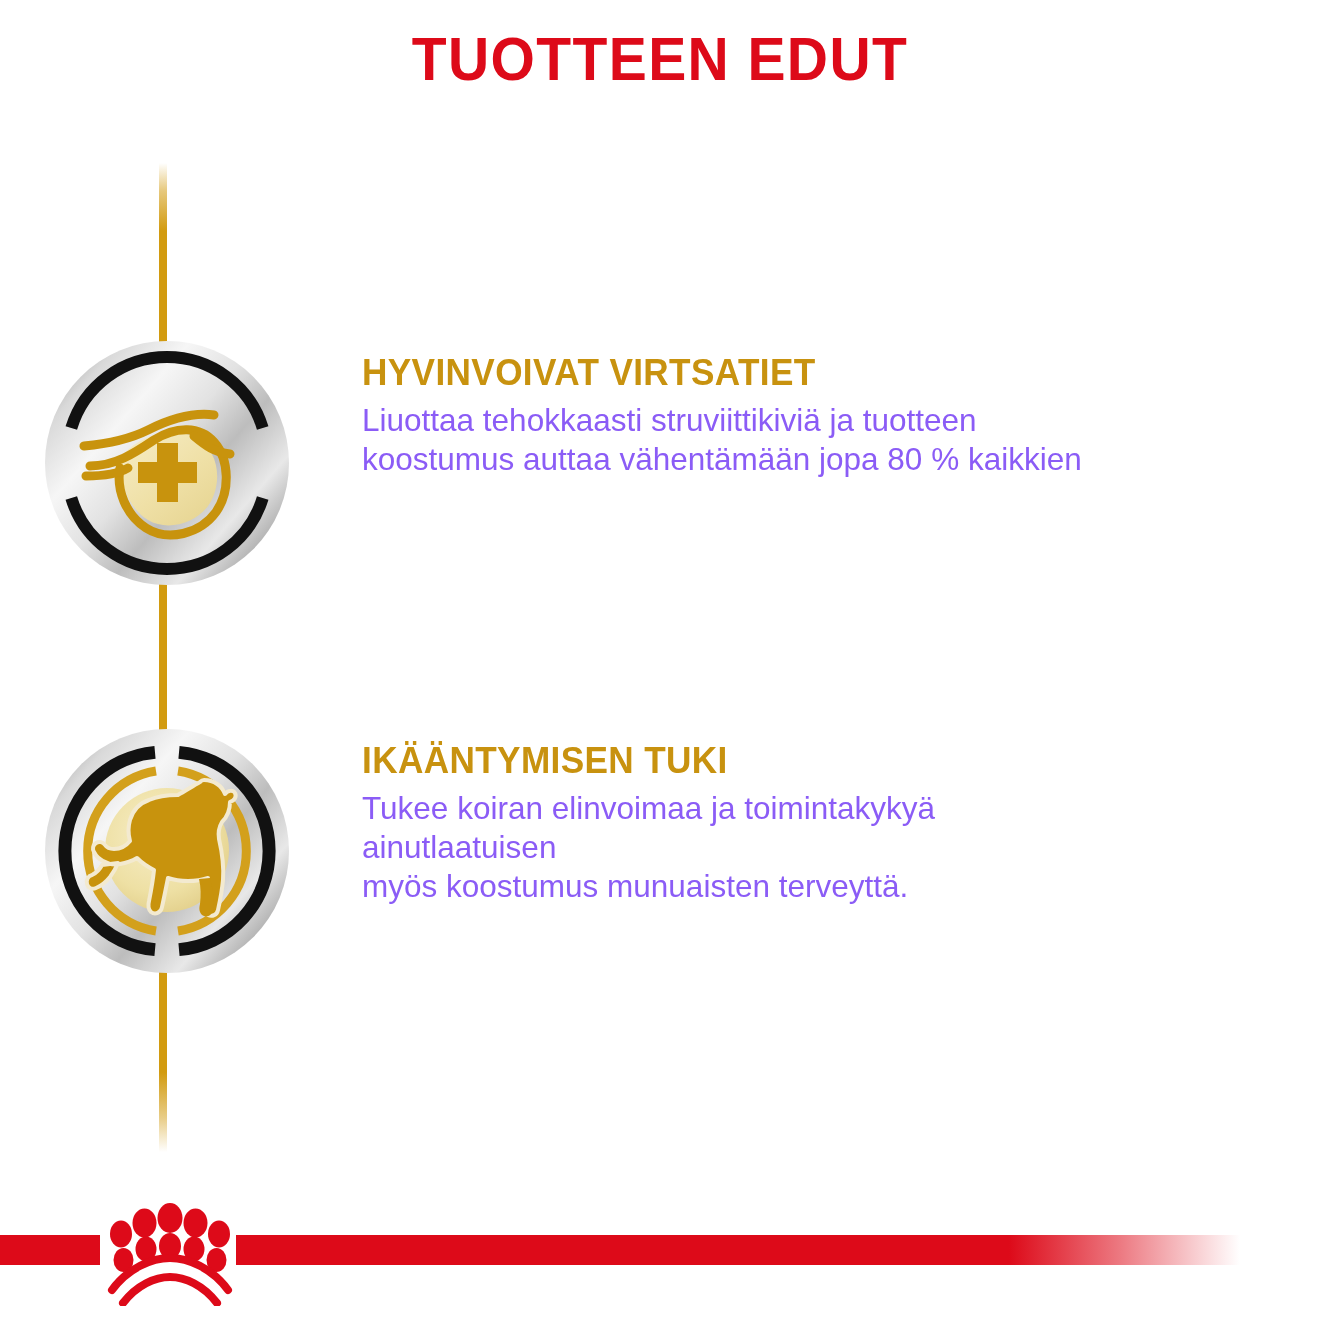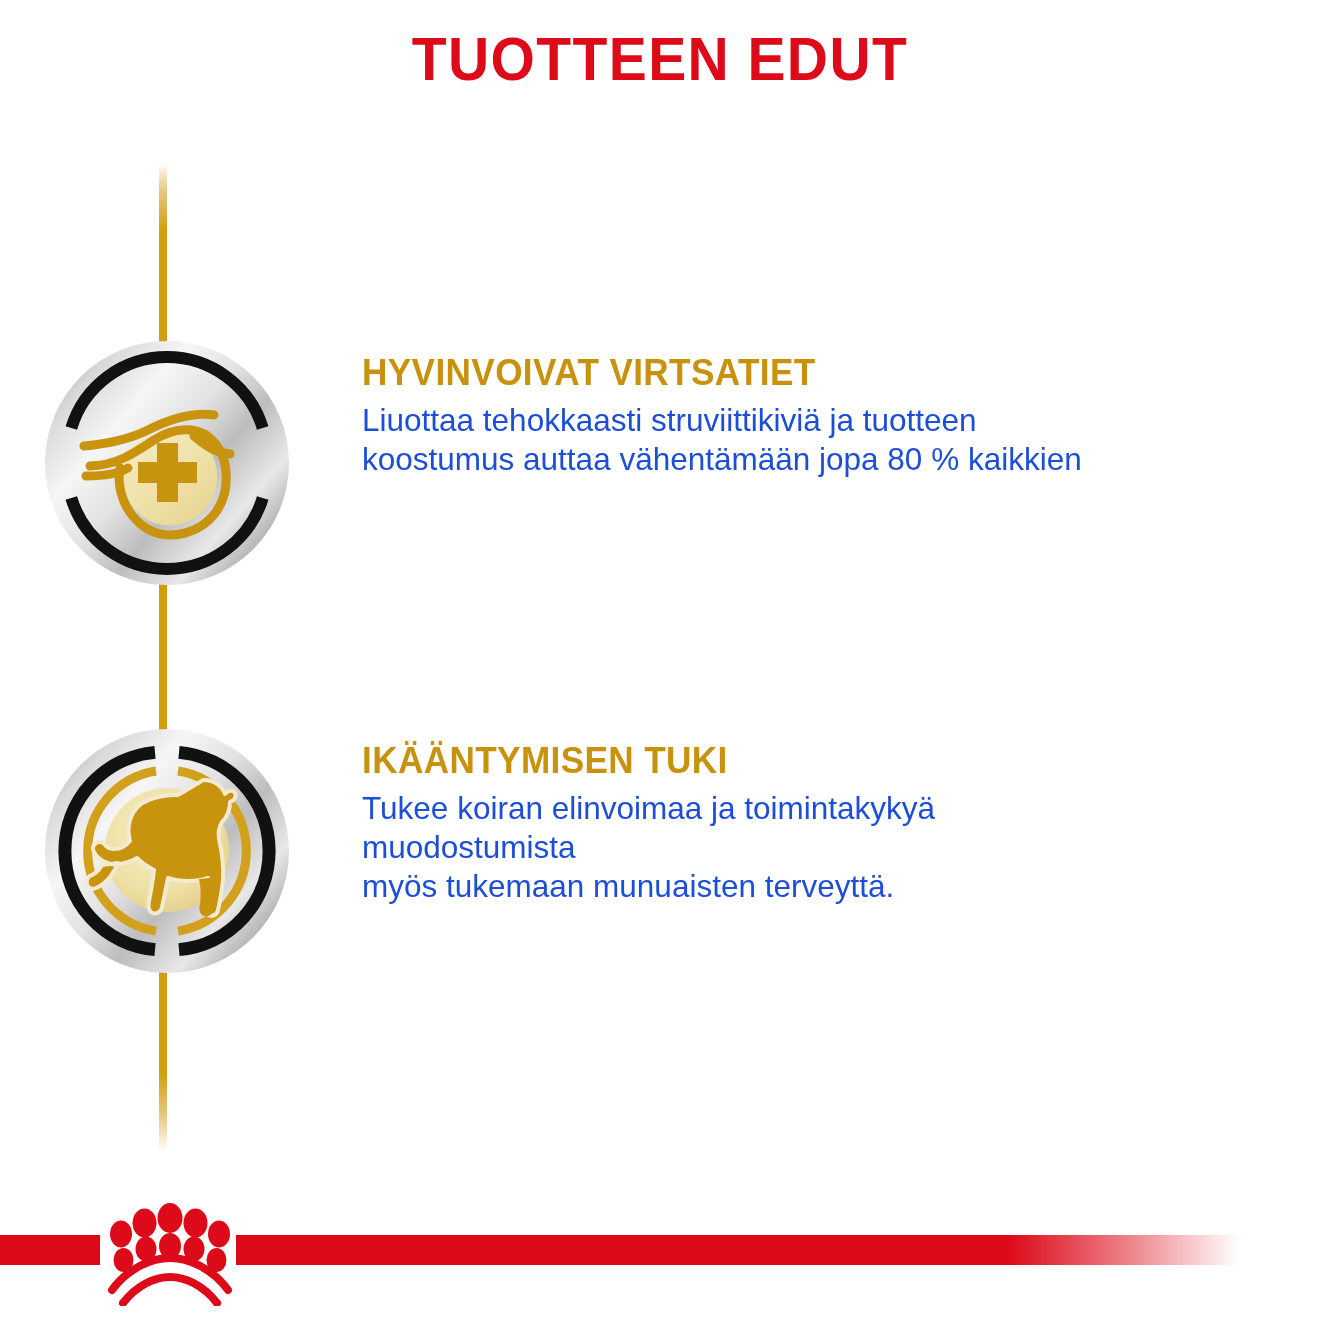--- a/index.html
+++ b/index.html
@@ -88,21 +88,21 @@
     font-weight: 700;
     font-size: 37px;
     letter-spacing: 0.4px;
     line-height: 1.08;
     transform: scaleX(0.95);
     transform-origin: 0 50%;
     white-space: nowrap;
     margin: 0 0 8px 0;
   }
   .benefit-body {
-    color: #1d4ed8;
+    color: #8b5cf6;
     font-family: "Liberation Sans", sans-serif;
     font-weight: 400;
     font-size: 31.5px;
     line-height: 1.24;
     margin: 0;
   }
   .benefit-body .ln { display: block; white-space: nowrap; }
 
   
   #footer-bar {
@@ -262,22 +262,22 @@
 
         <circle cx="176" cy="70" r="2.4" fill="#f3ead0" opacity="0.0"></circle>
       </g>
     </svg>
   </div>
 
   <div class="benefit-text">
     <div class="benefit-heading">IKÄÄNTYMISEN TUKI</div>
     <div class="benefit-body">
       <span class="ln">Tukee koiran elinvoimaa ja toimintakykyä</span>
-      <span class="ln">muodostumista</span>
-      <span class="ln">myös tukemaan munuaisten terveyttä.</span>
+      <span class="ln">ainutlaatuisen</span>
+      <span class="ln">myös koostumus munuaisten terveyttä.</span>
     </div>
   </div>
 </div>
 
 <div id="footer-bar">
   <div class="seg-left"></div>
   <div class="seg-right"></div>
 </div>
 
 <div id="brand-logo">

